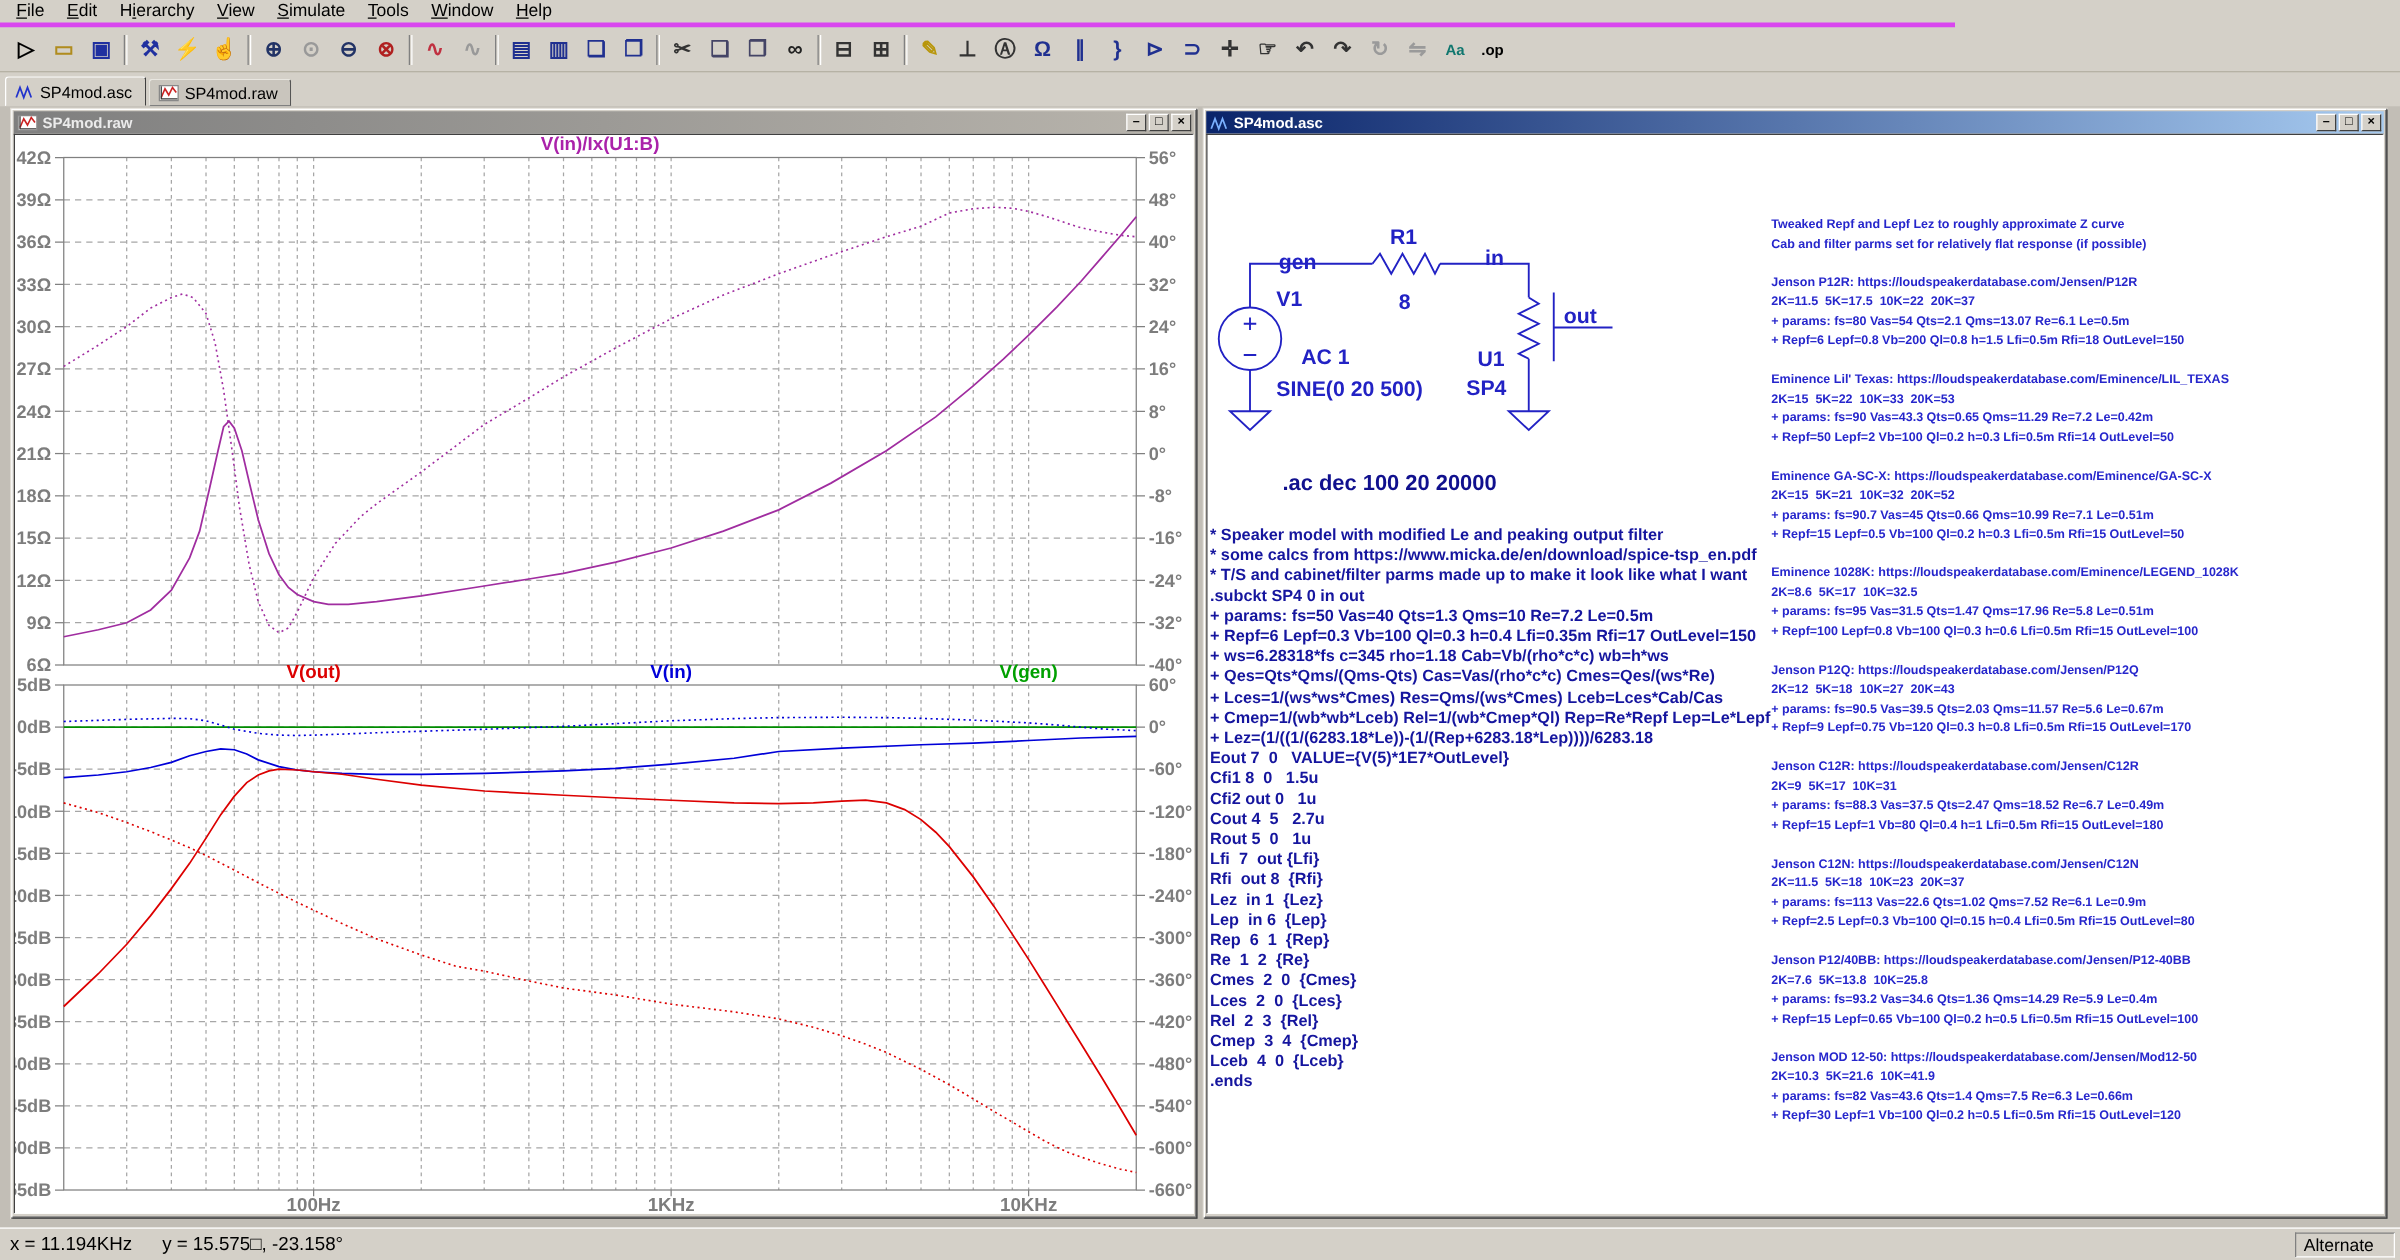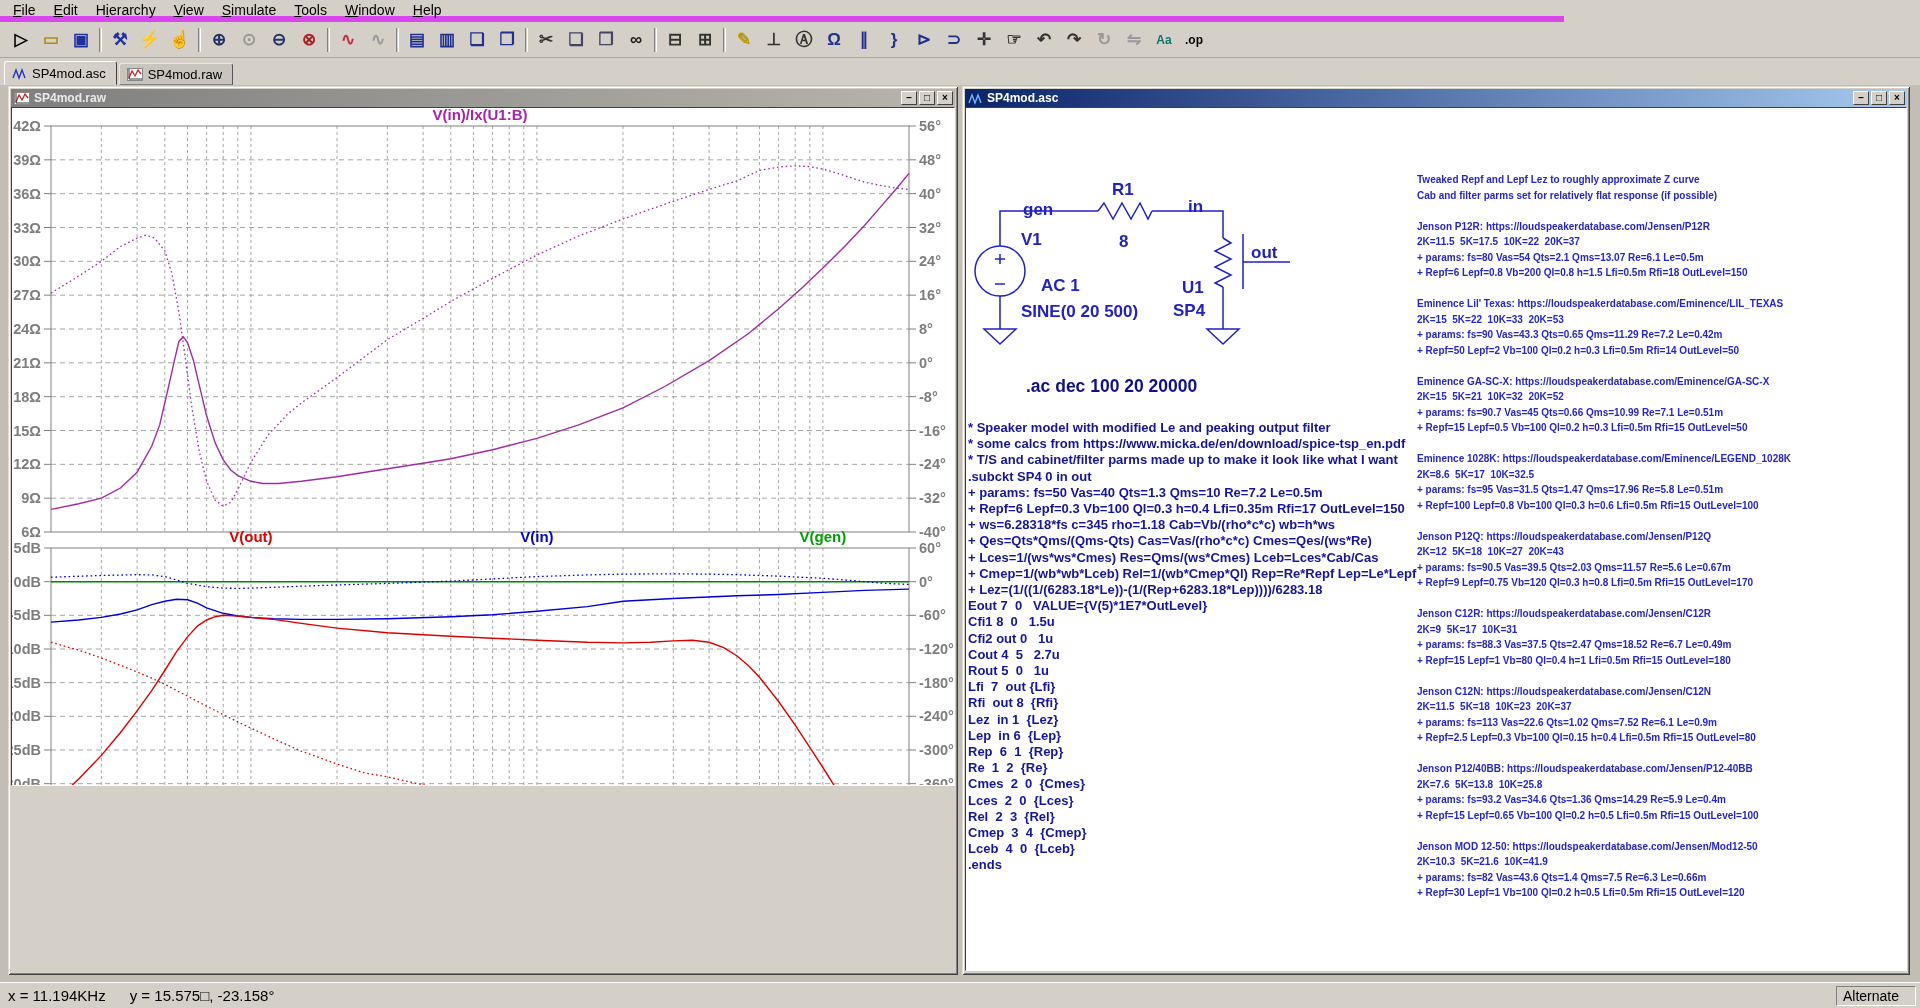--- a/index.html
+++ b/index.html
@@ -1,21 +1,21 @@
 <!DOCTYPE html>
 <html><head>
 <meta charset="utf-8">
 <style>
   * { margin:0; padding:0; box-sizing:border-box; }
   html,body { width:1920px; height:1008px; overflow:hidden; }
   body { font-family:"Liberation Sans", sans-serif; background:#d4d0c8; position:relative; font-size:14px; }
 
   
   .menubar { position:absolute; left:0; top:0; width:1564px; height:22px; background:#d4d0c8;
-             display:flex; align-items:flex-start; padding-left:4px; border-bottom:6px solid #d946ef; }
+             display:flex; align-items:flex-end; padding-left:4px; border-bottom:4px solid #d946ef; }
   .menu-item { padding:2px 9px; font-size:14px; color:#000; cursor:default; }
   .menu-item u { text-decoration:underline; }
 
   
   .toolbar { position:absolute; left:0; top:22px; width:1920px; height:36px; background:#d4d0c8;
              display:flex; align-items:center; padding-left:6px; border-bottom:1px solid #aca899; }
   .tbtn { width:30px; height:28px; display:flex; align-items:center; justify-content:center;
           font-size:17px; font-weight:bold; border:1px solid transparent; }
   .tbtn .g { line-height:1; }
   .tbtn.small-text .g { font-size:12px; }
@@ -230,21 +230,21 @@
             <path d="M2 1 L2 11 L15 11" stroke="#333" fill="none"></path>
           </svg>
       </span>
       <span class="tb-title">SP4mod.raw</span>
       <span class="tb-btns">
         <span class="tb-btn">–</span>
         <span class="tb-btn">□</span>
         <span class="tb-btn">×</span>
       </span>
     </div>
-    <div class="win-content" style="height:679px;">
+    <div class="win-content" style="height:864px;">
       <svg id="plot-svg" width="942" height="862">
           <line x1="89.36210008992484" y1="18" x2="89.36210008992484" y2="424" stroke="#a6a6a6" stroke-width="1" stroke-dasharray="3 3"></line>
           <line x1="125.09457875989862" y1="18" x2="125.09457875989862" y2="424" stroke="#a6a6a6" stroke-width="1" stroke-dasharray="3 3"></line>
           <line x1="152.81084248020275" y1="18" x2="152.81084248020275" y2="424" stroke="#a6a6a6" stroke-width="1" stroke-dasharray="3 3"></line>
           <line x1="175.45667884982348" y1="18" x2="175.45667884982348" y2="424" stroke="#a6a6a6" stroke-width="1" stroke-dasharray="3 3"></line>
           <line x1="194.60346068417886" y1="18" x2="194.60346068417886" y2="424" stroke="#a6a6a6" stroke-width="1" stroke-dasharray="3 3"></line>
           <line x1="211.18915751979725" y1="18" x2="211.18915751979725" y2="424" stroke="#a6a6a6" stroke-width="1" stroke-dasharray="3 3"></line>
           <line x1="225.81877893974828" y1="18" x2="225.81877893974828" y2="424" stroke="#a6a6a6" stroke-width="1" stroke-dasharray="3 3"></line>
           <line x1="325" y1="18" x2="325" y2="424" stroke="#a6a6a6" stroke-width="1" stroke-dasharray="3 3"></line>
           <line x1="375.36210008992487" y1="18" x2="375.36210008992487" y2="424" stroke="#a6a6a6" stroke-width="1" stroke-dasharray="3 3"></line>

